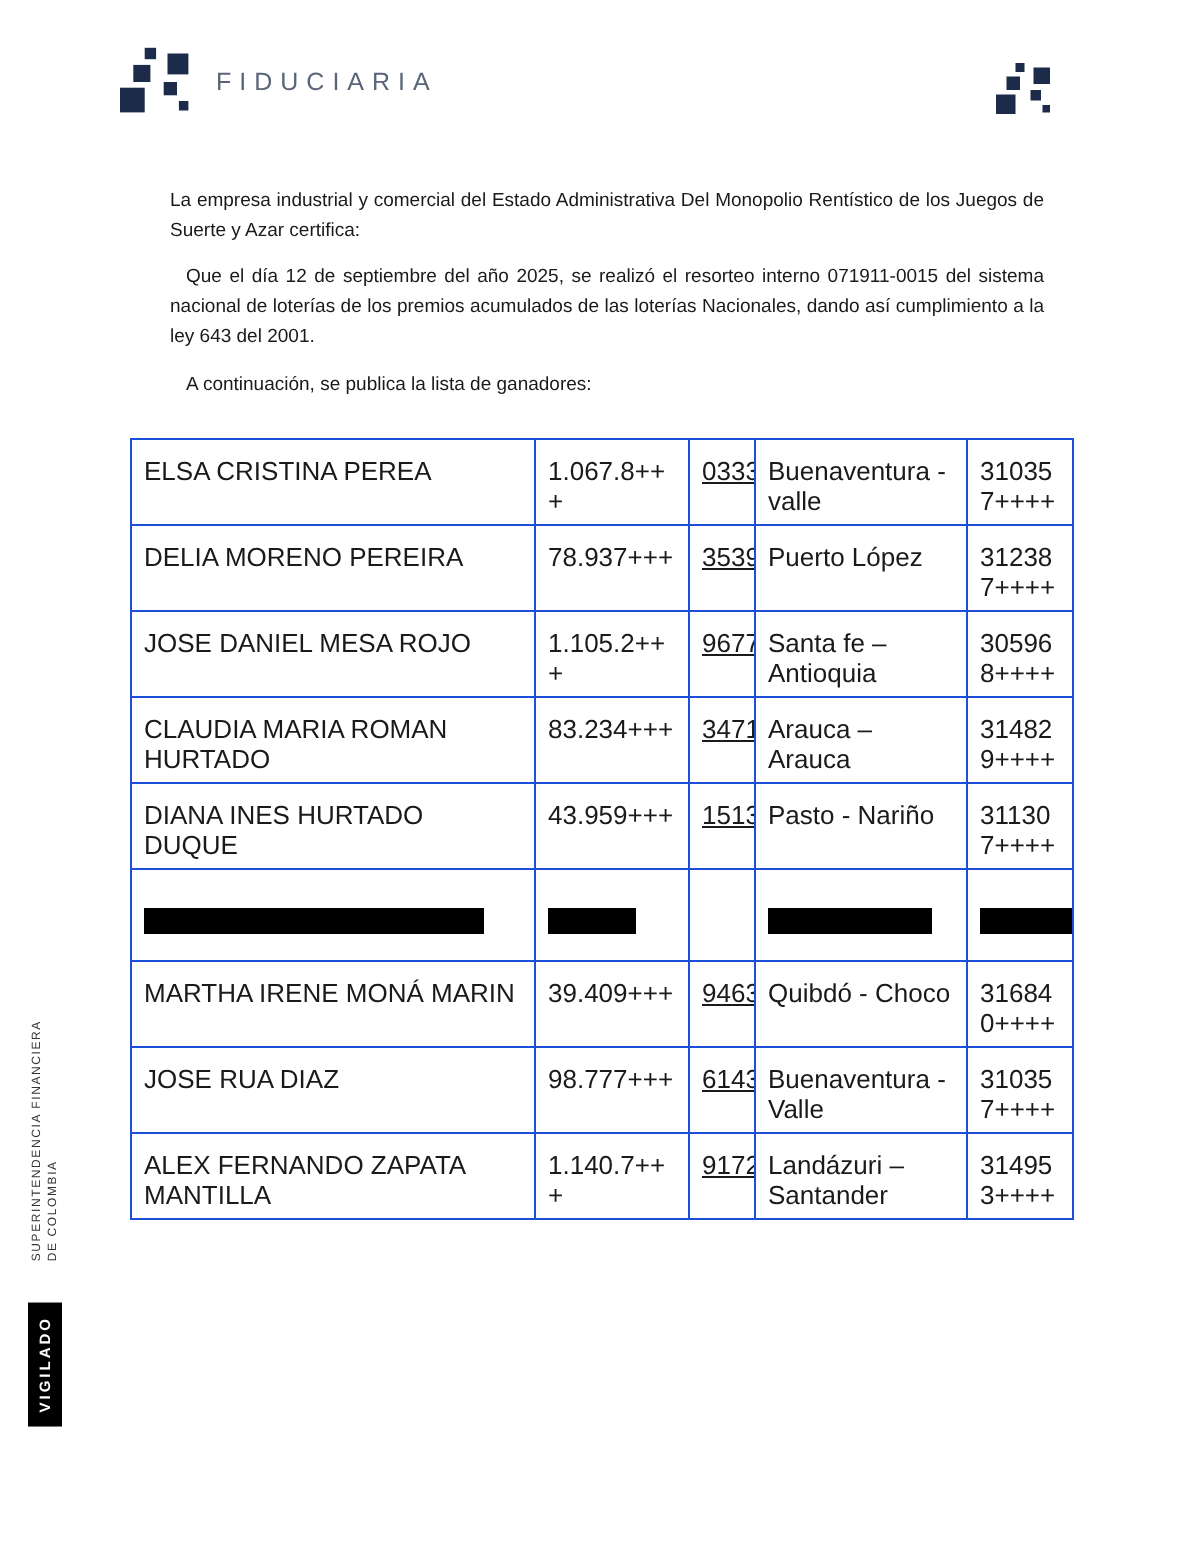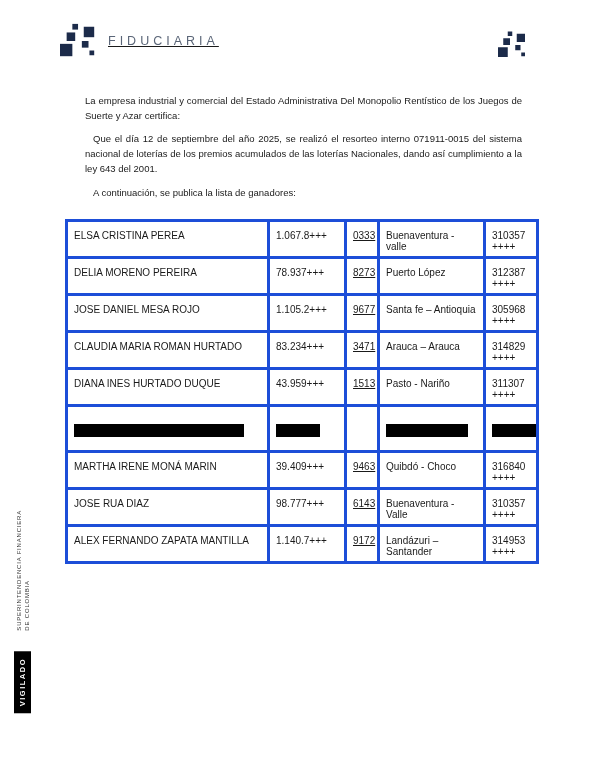--- a/index.html
+++ b/index.html
@@ -9,42 +9,42 @@
     font-family: "Liberation Sans", sans-serif;
     color: #1a1a1a;
     position: relative;
     overflow: hidden;
   }
   :root { --brand-navy: #1c2b4a; }
 
   
   .header-logo {
     position: absolute; top: 22px; left: 60px;
-    display: flex; align-items: center; gap: 10px; text-decoration: underline;
+    display: flex; align-items: center; gap: 10px;
   }
   .logo-icon { width: 38px; height: 38px; }
   .logo-icon rect, .corner-icon rect { fill: var(--brand-navy); }
   .logo-text { display: flex; flex-direction: column; line-height: 1.2; }
   .brand-top { font-size: 12.5px; letter-spacing: 4px; color: #5a6577; font-weight: 400; }
   .brand-bottom { font-size: 12.5px; font-weight: bold; color: var(--brand-navy); letter-spacing: 0.6px; }
   .corner-icon { position: absolute; top: 30px; right: 72px; width: 30px; height: 30px; }
 
   
   .content { position: absolute; top: 94px; left: 85px; width: 437px; }
   .content p { font-size: 9.5px; line-height: 1.55; text-align: justify; margin-bottom: 9px; }
   .content p.indent { text-indent: 8px; }
 
   
   table.winners {
     position: absolute; top: 219px; left: 65px; width: 471px;
     border-collapse: collapse; table-layout: fixed;
   }
   table.winners td {
-    border: 3px solid #1d4ed8;
-    font-size: 10px;
+    border: 1px solid #1d4ed8;
+    font-size: 13px;
     padding: 8px 6px 4px 6px;
     height: 27px;
     vertical-align: top;
     overflow: hidden;
     word-wrap: break-word;
   }
   td.col-code { white-space: nowrap; text-decoration: underline; }
   tr.redacted-row td { height: 46px; vertical-align: middle; }
   .redaction-bar { display: inline-block; height: 13px; background: #000; vertical-align: middle; }
 
@@ -105,21 +105,21 @@
       <tr>
         <td class="col-name">ELSA CRISTINA PEREA</td>
         <td class="col-amount">1.067.8+++</td>
         <td class="col-code">0333</td>
         <td class="col-city">Buenaventura - valle</td>
         <td class="col-serial">310357++++</td>
       </tr>
       <tr>
         <td class="col-name">DELIA MORENO PEREIRA</td>
         <td class="col-amount">78.937+++</td>
-        <td class="col-code">8273</td>
+        <td class="col-code">3539</td>
         <td class="col-city">Puerto López</td>
         <td class="col-serial">312387++++</td>
       </tr>
       <tr>
         <td class="col-name">JOSE DANIEL MESA ROJO</td>
         <td class="col-amount">1.105.2+++</td>
         <td class="col-code">9677</td>
         <td class="col-city">Santa fe – Antioquia</td>
         <td class="col-serial">305968++++</td>
       </tr>

